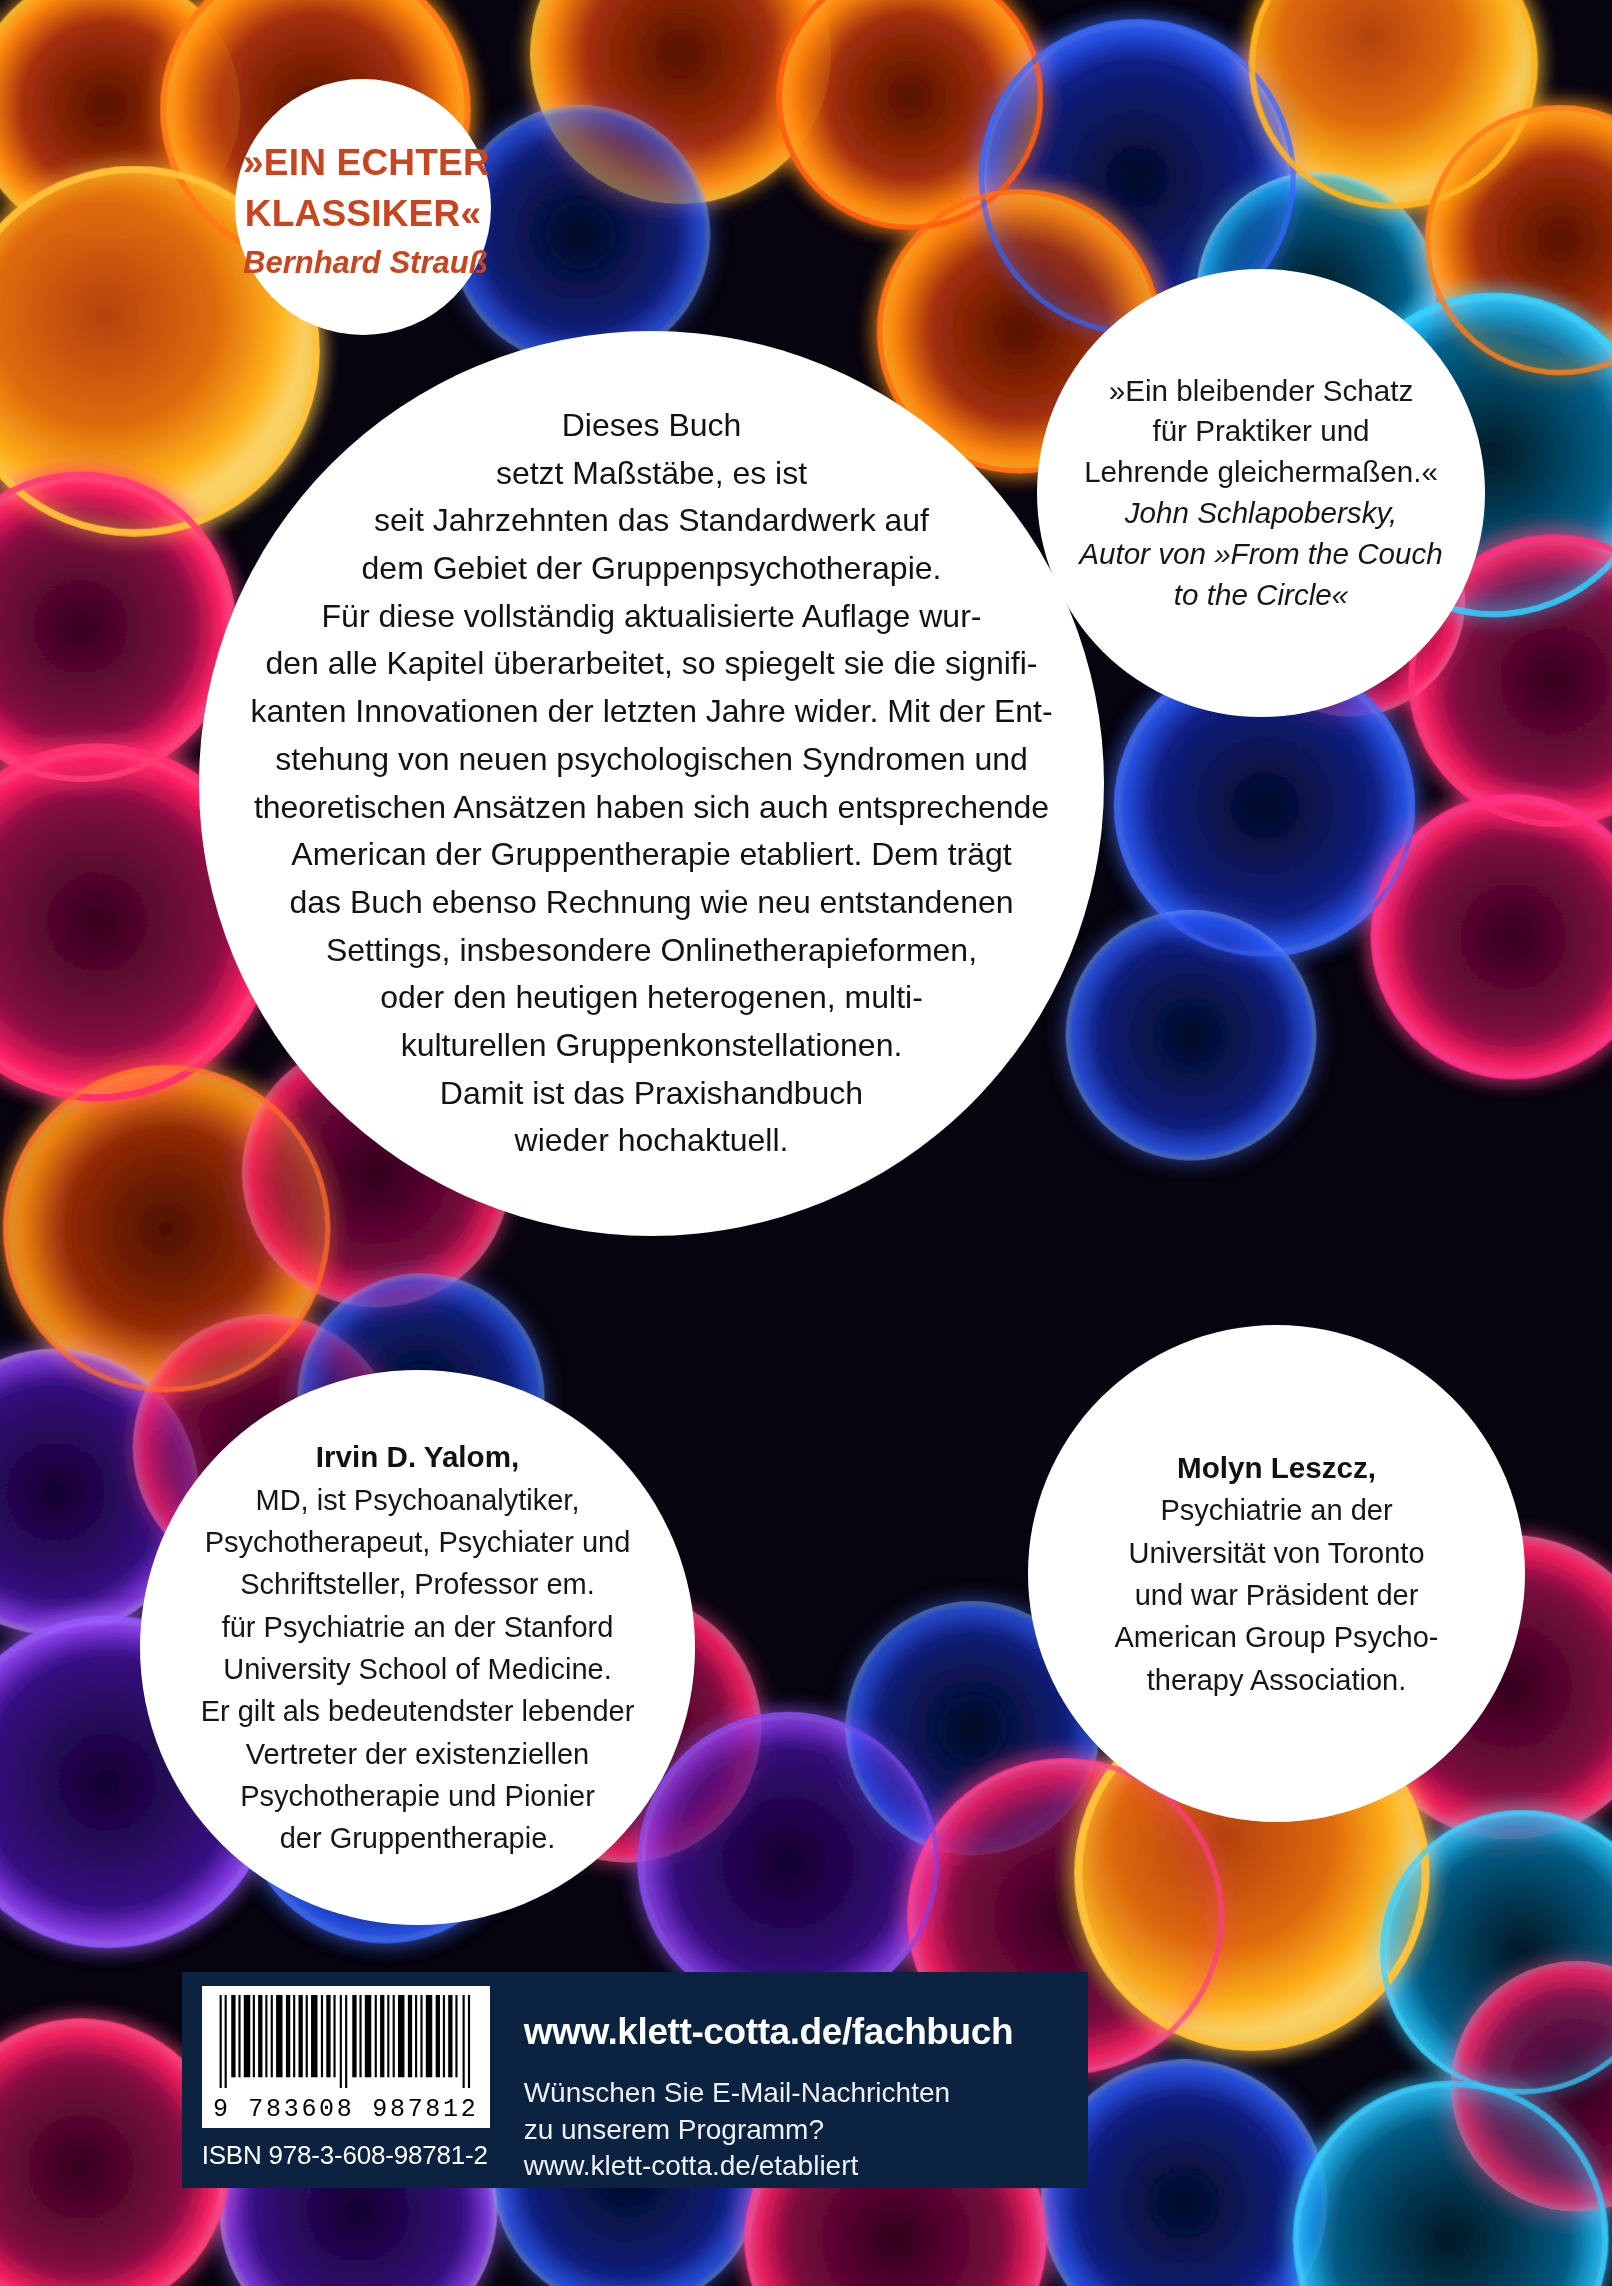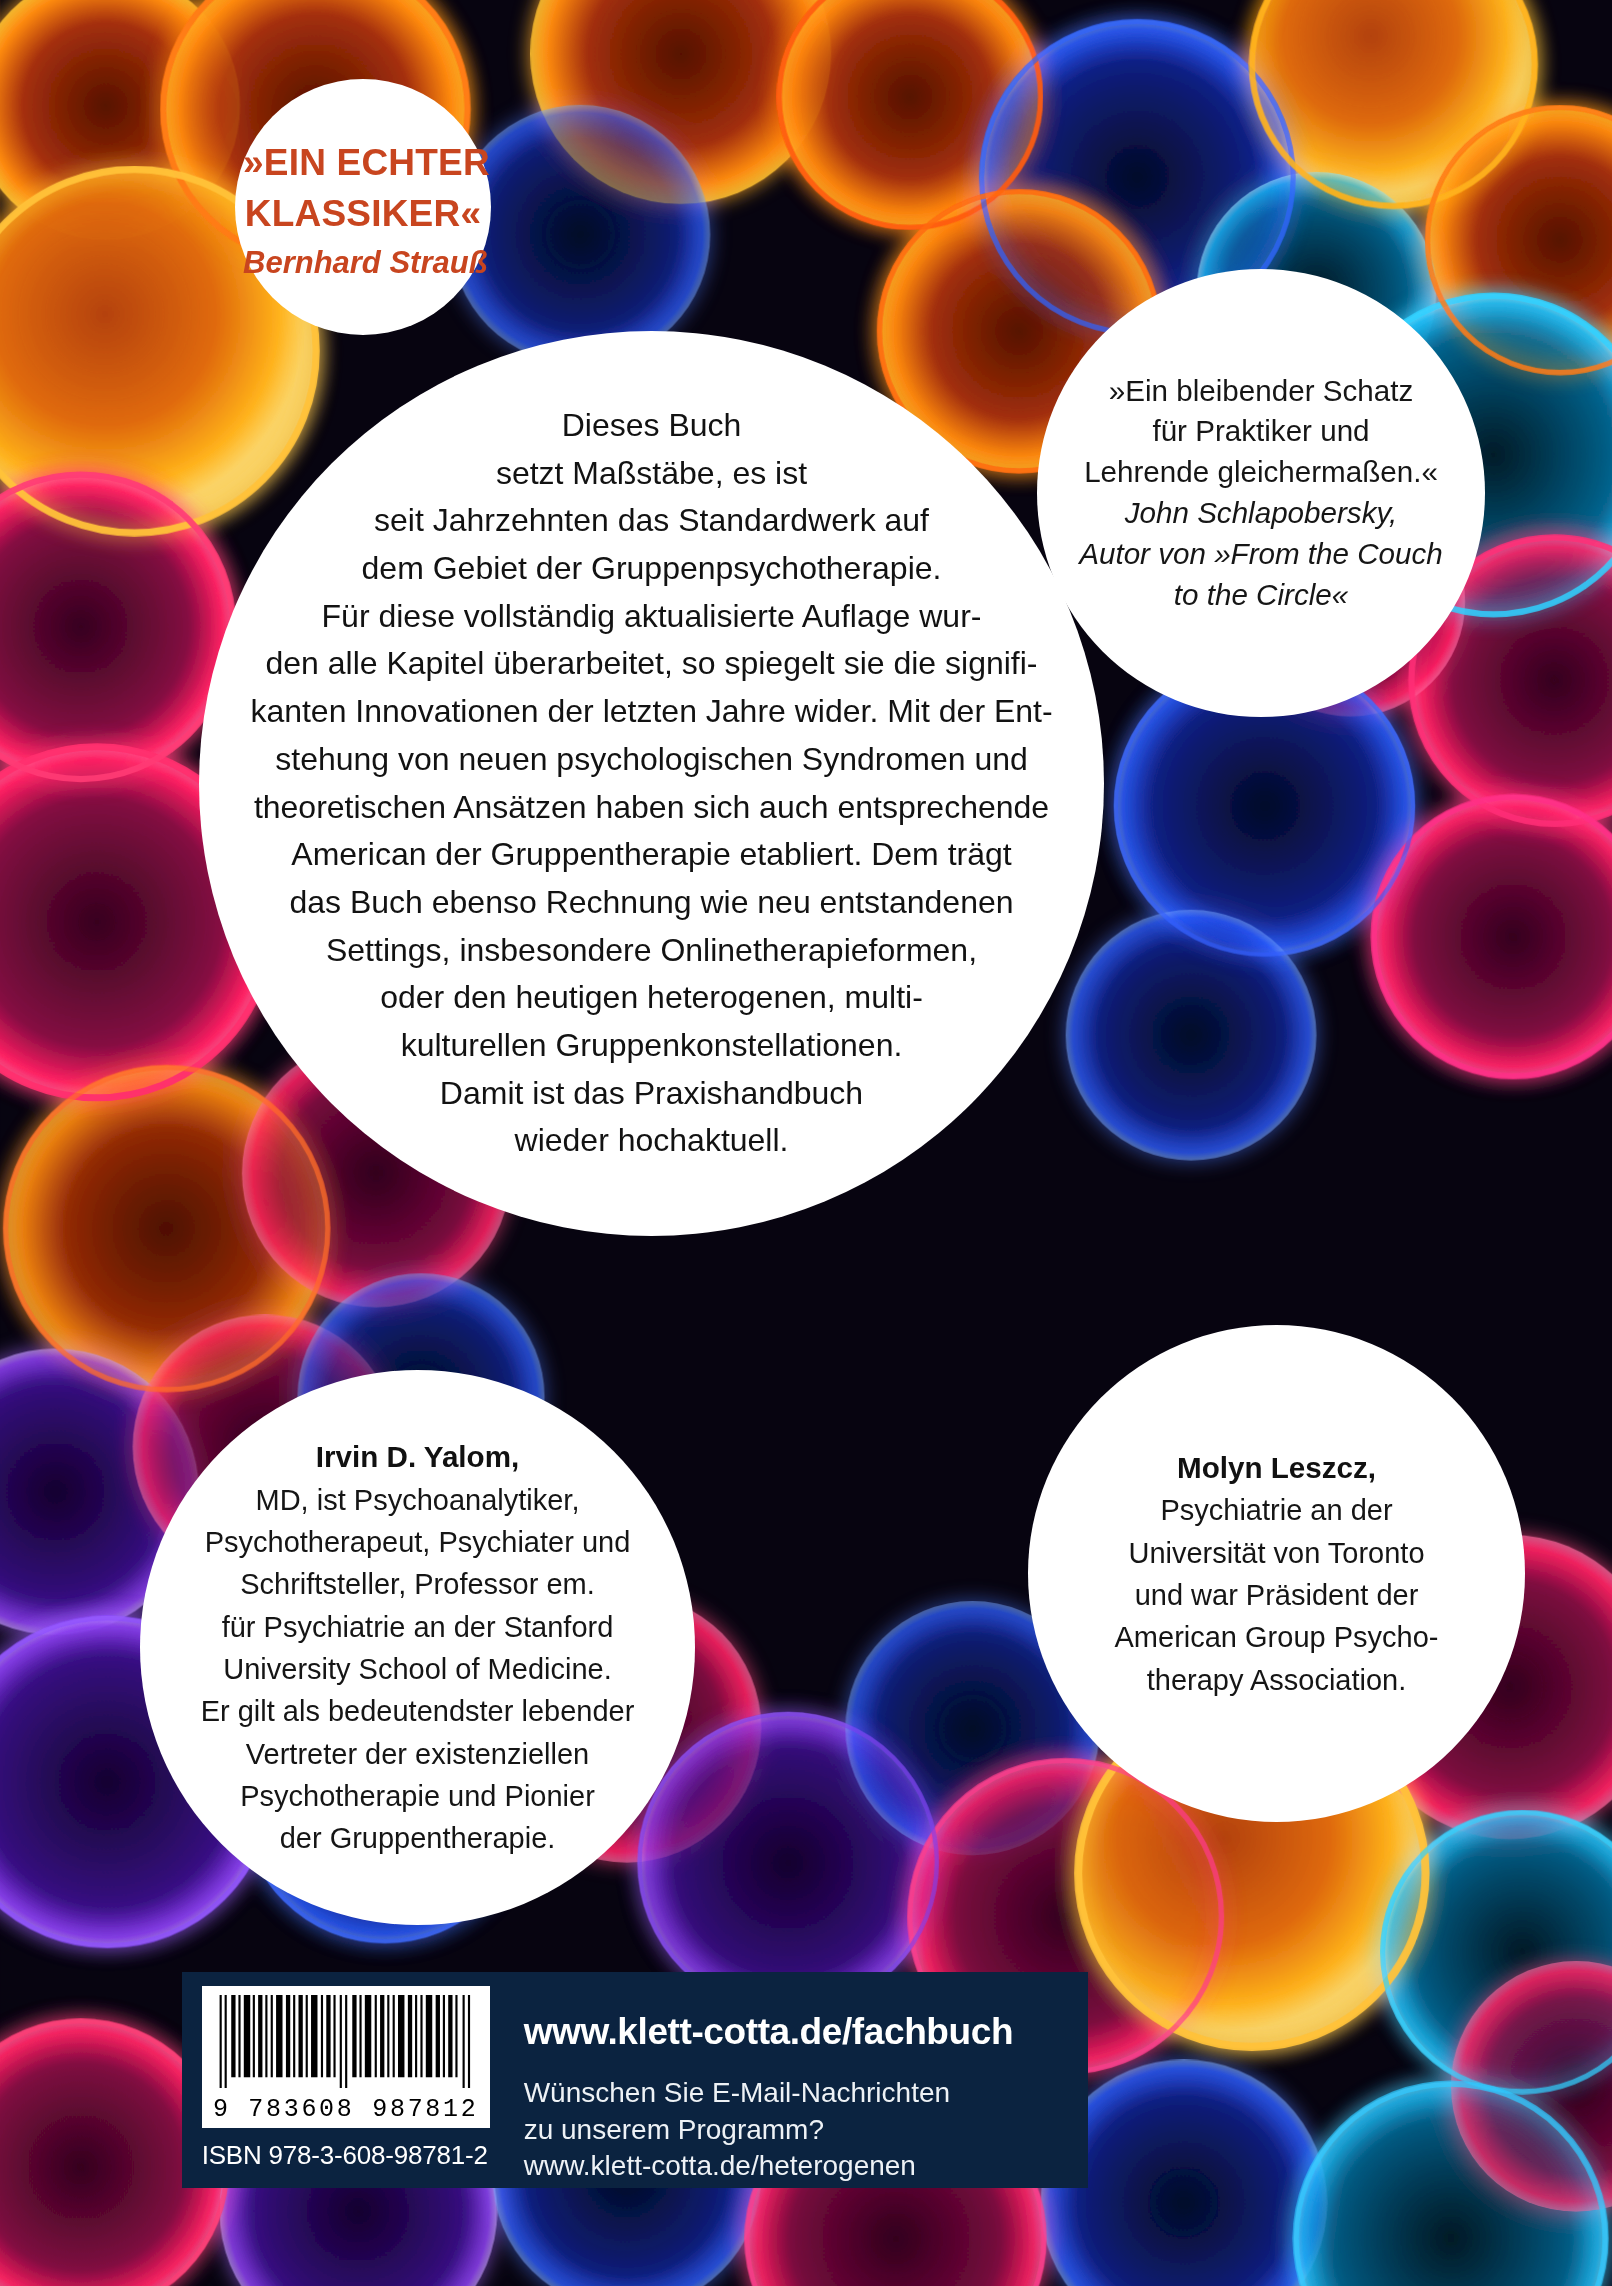--- a/index.html
+++ b/index.html
@@ -456,20 +456,20 @@
         <div id="barcode-digits">9 783608 987812</div>
       </div>
       <div id="isbn-text">ISBN 978-3-608-98781-2</div>
     </div>
 
     <div id="footer-right">
       <div id="footer-url">www.klett-cotta.de/fachbuch</div>
       <div id="footer-sub-wrap">
         <div class="footer-sub">Wünschen Sie E-Mail-Nachrichten</div>
         <div class="footer-sub">zu unserem Programm?</div>
-        <div class="footer-sub">www.klett-cotta.de/heterogenen</div>
+        <div class="footer-sub">www.klett-cotta.de/etabliert</div>
       </div>
     </div>
 
   </div>
 
 </div>
 
 
 </body></html>

